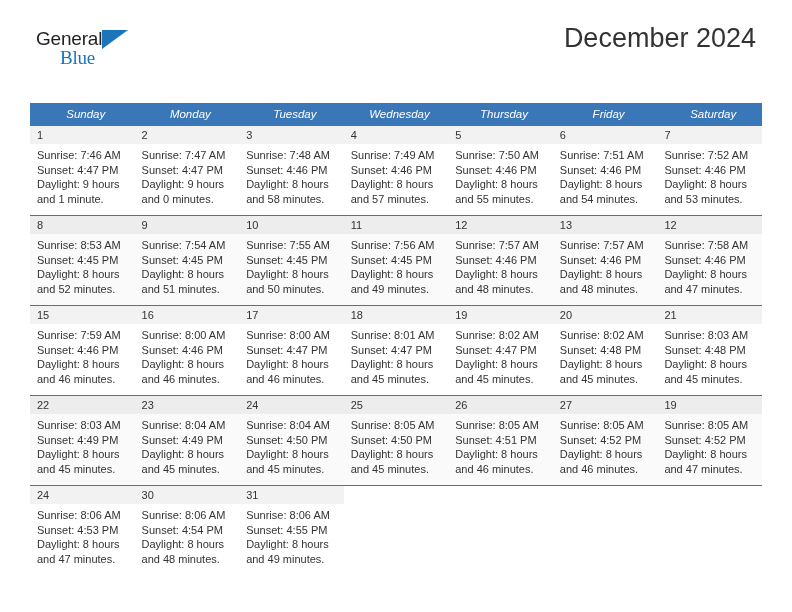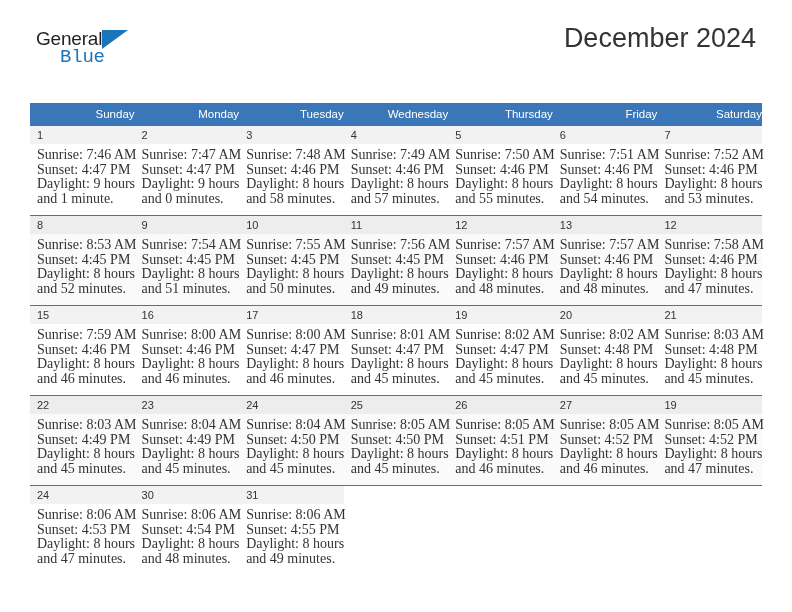--- a/index.html
+++ b/index.html
@@ -40,21 +40,21 @@
     font-family: "Liberation Sans", sans-serif;
   }
   .logo-blue {
     font-size: 19px;
     color: #1b75bb;
     letter-spacing: -0.2px;
     line-height: 21px;
     display: block;
     margin-left: 24px;
     margin-top: -2px;
-    font-family: Liberation Mono, monospace;
+    font-family: Liberation Serif, serif;
   }
   .logo-tri {
     position: absolute;
     left: 66px;
     top: 2px;
     width: 0;
     height: 0;
     border-left: 26px solid #1b75bb;
     border-bottom: 19px solid transparent;
   }
@@ -89,48 +89,48 @@
   table.cal {
     border-collapse: collapse;
     width: 732px;
     table-layout: fixed;
   }
   table.cal th {
     background: #3a77b8;
     color: #ffffff;
     font-size: 11.5px;
     font-weight: normal;
-    text-align: right;
+    text-align: center;
     padding: 5px 0 5px 7px;
     height: 21px;
     border: none;
+    font-style: italic;
   }
   table.cal td {
     vertical-align: top;
     padding: 0;
     border-top: 1px solid #3a77b8;
     height: 90px;
     background: #ffffff;
   }
   .daynum-bar {
     background: #f2f2f2;
     height: 18px;
     padding: 2px 0 0 7px;
     font-size: 11px;
     color: #333333;
     line-height: 15px;
   }
   tr.shaded .daynum-bar { background: #ededed; }
   tr.shaded td { background: #fafafa; }
   .cell-body {
     padding: 4px 6px 0 7px;
-    font-size: 14px;
+    font-size: 11px;
     color: #333333;
     line-height: 14.6px;
-    font-family: Liberation Serif, serif;
   }
   .cell-body div { white-space: nowrap; }
   td.empty .daynum-bar { background: transparent; }
 </style>
 </head>
 <body>
 
 <div class="page">
 
   <div class="top">

